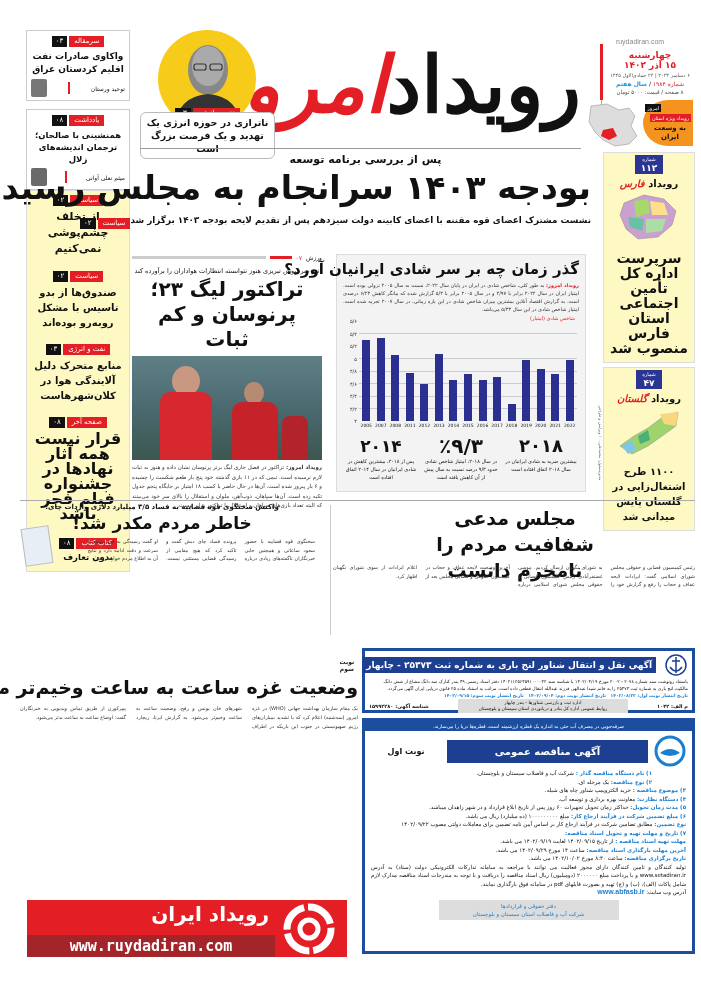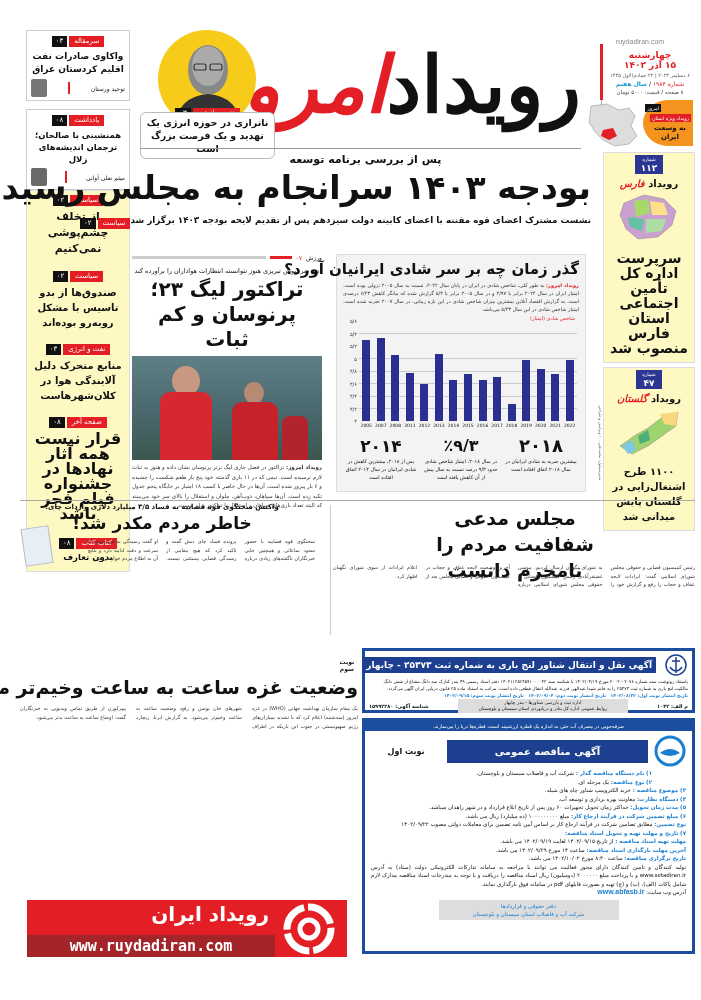--- a/index.html
+++ b/index.html
@@ -224,21 +224,21 @@
         <div style="position: absolute; top: 0px; width: 16px; margin-left: -8px; text-align: center; left: 96.6667%;">2022</div>
       </div>
   </div>
 
   <div style="display:flex;justify-content:space-between;margin-top:2px;">
     <div style="width:76px;text-align:center;">
       <div style="font-size:18px;font-weight:bold;line-height:22px;">۲۰۱۸</div>
       <div style="font-size:5px;line-height:8px;">بیشترین ضربه به شادی ایرانیان در سال ۲۰۱۸ اتفاق افتاده است</div>
     </div>
     <div style="width:76px;text-align:center;">
-      <div style="font-size:16px;font-weight:bold;line-height:22px;">٪۹/۳</div>
+      <div style="font-size:20px;font-weight:bold;line-height:22px;">٪۹/۳</div>
       <div style="font-size:5px;line-height:8px;">در سال ۲۰۱۸، امتیاز شاخص شادی حدود ۹/۳ درصد نسبت به سال پیش از آن کاهش یافته است</div>
     </div>
     <div style="width:76px;text-align:center;">
       <div style="font-size:17px;font-weight:bold;line-height:22px;">۲۰۱۴</div>
       <div style="font-size:5px;line-height:8px;">پس از ۲۰۱۸، بیشترین کاهش در شادی ایرانیان در سال ۲۰۱۴ اتفاق افتاده است</div>
     </div>
   </div>
 </div>
 
 <div class="abs" style="left:132px;top:254px;width:190px;height:240px;">

